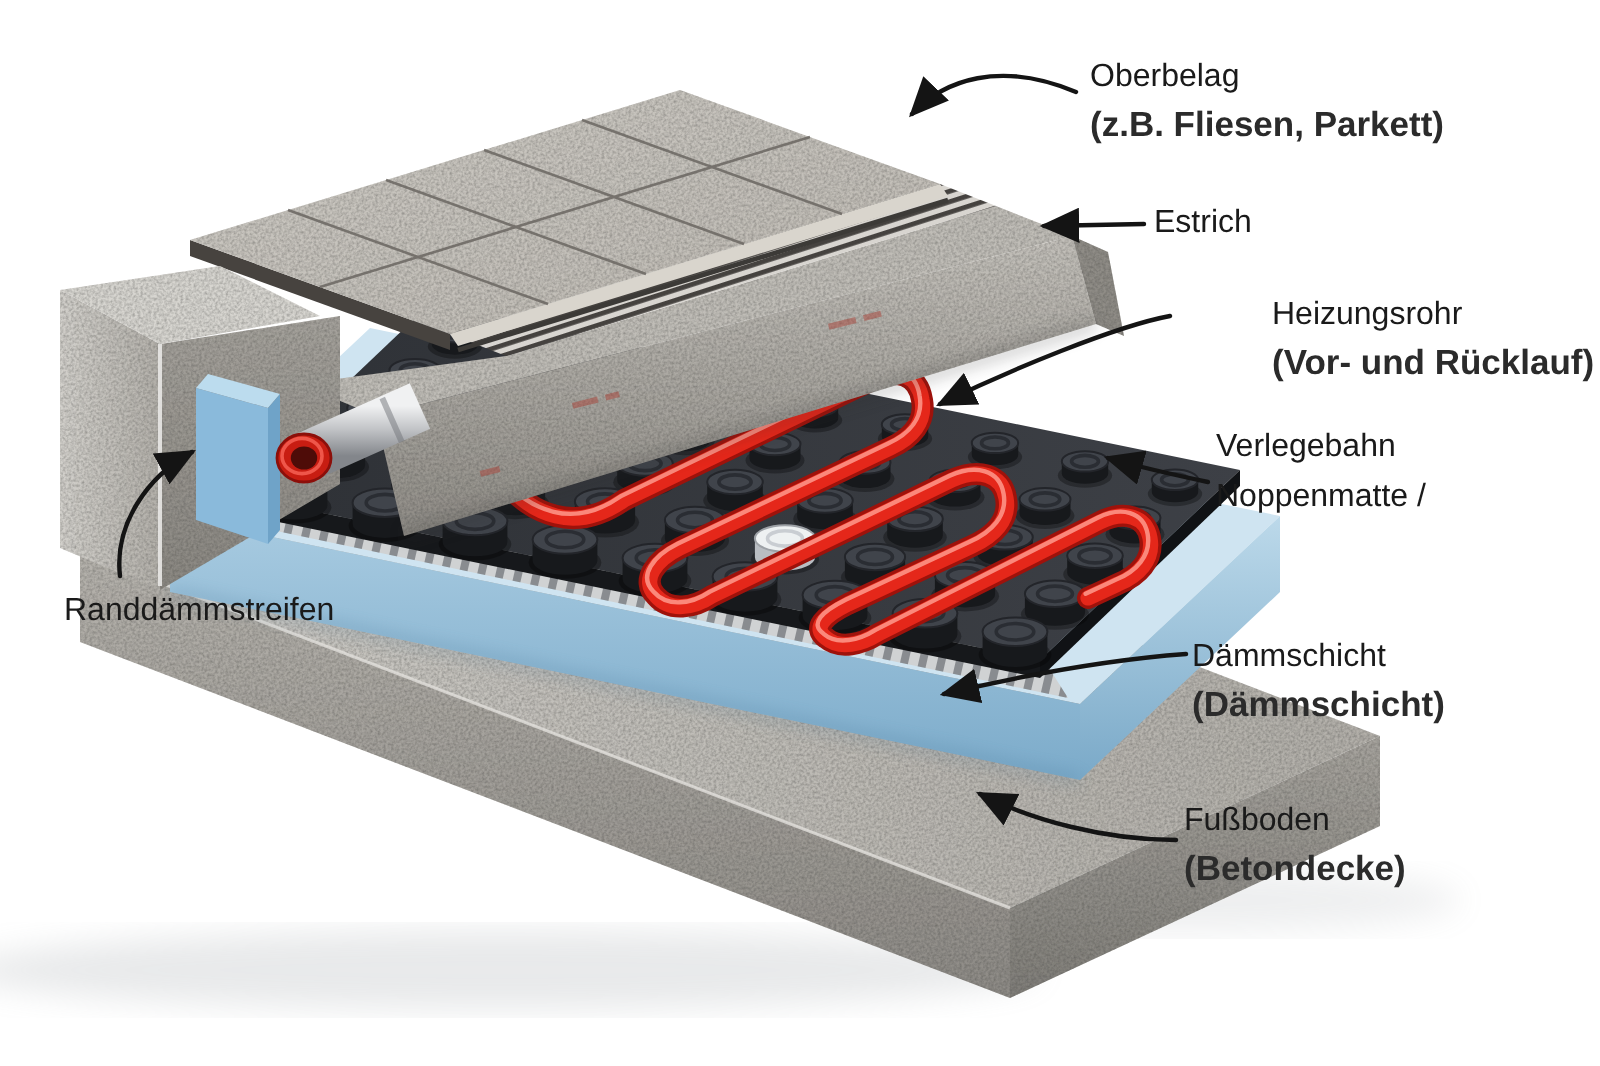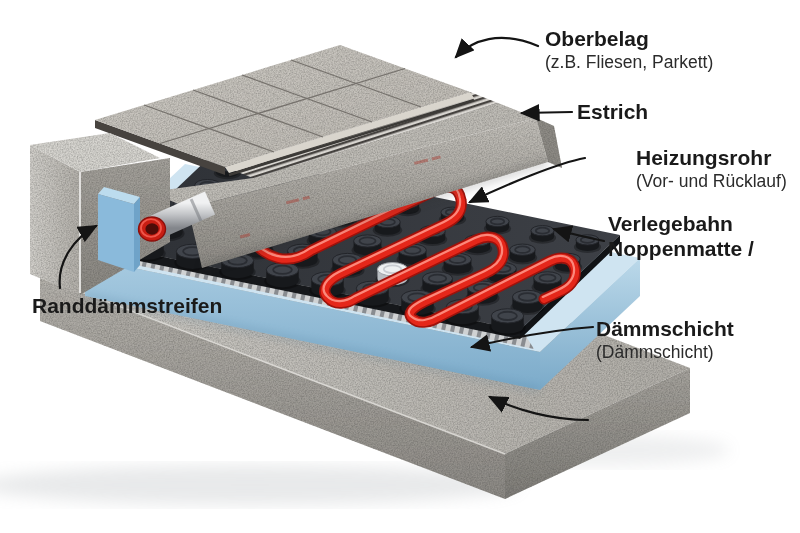--- a/index.html
+++ b/index.html
@@ -5,22 +5,22 @@
   :root{
     --pipe-red:#e5271a; --insulation-blue:#9cc1da; --edge-strip-blue:#8abadb;
     --concrete-light:#c9c7c2; --concrete-mid:#a3a09b; --mat-dark:#33363b;
     --tile-gray:#c6c2bb; --label-text:#1a1a1a; --background:#ffffff;
   }
   html,body{margin:0;padding:0;background:var(--background);}
   #stage{position:relative;width:800px;height:533px;background:var(--background);overflow:hidden;
          font-family:"Liberation Sans",sans-serif;}
   #scene{position:absolute;left:0;top:0;}
   .label{position:absolute;color:var(--label-text);white-space:nowrap;}
-  .label .t{font-weight:700;font-size:21px;line-height:25px;}
-  .label .s{font-weight:400;font-size:17.5px;line-height:23px;color:#2b2b2b;}
+  .label .t{font-weight:400;font-size:16px;line-height:25px;}
+  .label .s{font-weight:700;font-size:17.5px;line-height:23px;color:#2b2b2b;}
   .pipe-main{stroke:var(--pipe-red);}
   .strip-blue{fill:var(--edge-strip-blue);}
 </style>
 </head>
 <body>
 
 <div id="stage">
 <svg id="scene" width="800" height="533" viewBox="0 0 800 533">
   <defs>
     <filter id="grain" x="-5%" y="-5%" width="110%" height="110%">
@@ -397,16 +397,20 @@
     <div class="s">(Vor- und Rücklauf)</div>
   </div>
   <div class="label" style="left:608px;top:211px;">
     <div class="t">Verlegebahn</div>
     <div class="t">Noppenmatte /</div>
   </div>
   <div class="label" style="left:596px;top:316px;">
     <div class="t">Dämmschicht</div>
     <div class="s">(Dämmschicht)</div>
   </div>
+  <div class="label" style="left:592px;top:398px;">
+    <div class="t">Fußboden</div>
+    <div class="s">(Betondecke)</div>
+  </div>
   <div class="label" style="left:32px;top:293px;">
     <div class="t">Randdämmstreifen</div>
   </div>
 </div>
 
 </body></html>

